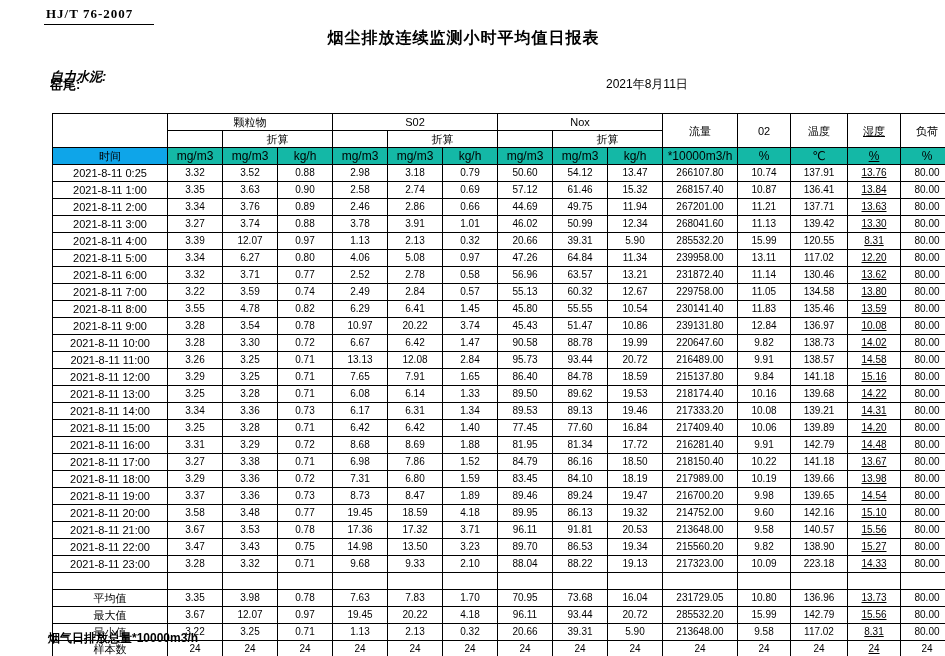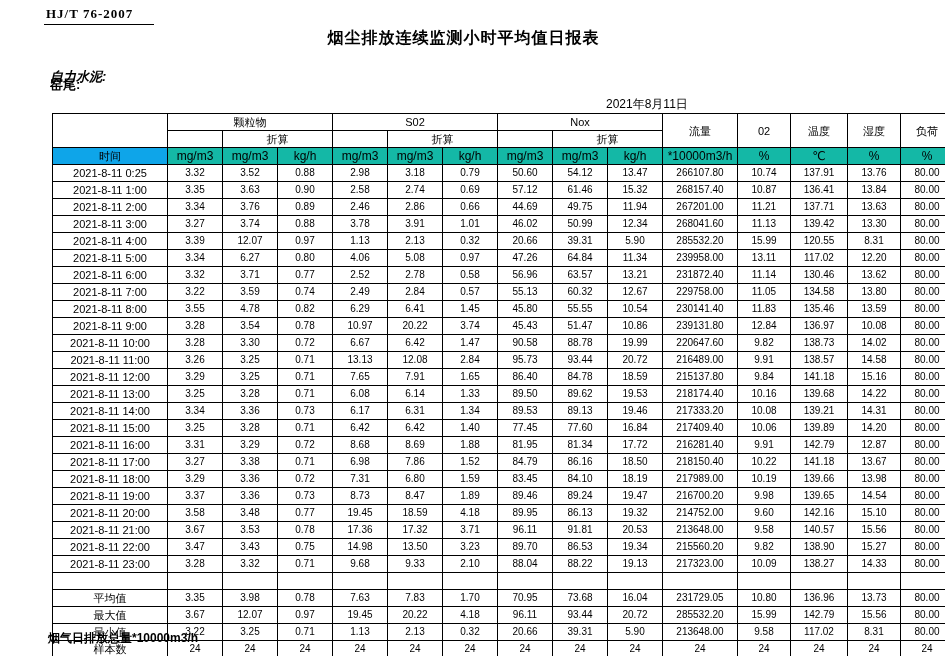--- a/index.html
+++ b/index.html
@@ -20,21 +20,21 @@
   .std-rule{position:absolute;left:16px;top:24px;width:110px;border-bottom:1.5px solid #000;}
 
   .doc-title{
     position:absolute;left:0;top:28px;width:841px;
     text-align:center;font-size:16px;font-weight:bold;letter-spacing:1px;
   }
   .title-inner{display:inline-block;padding-left:30px;}
 
   .company{position:absolute;left:22px;top:68px;font-size:13px;font-weight:bold;font-style:italic;}
   .source{position:absolute;left:22px;top:76px;font-size:13px;font-weight:bold;}
-  .date{position:absolute;left:578px;top:96px;font-size:12px;}
+  .date{position:absolute;left:578px;top:76px;font-size:12px;}
 
   table.main{
     position:absolute;left:24px;top:113px;
     border-collapse:collapse;
     font-size:10px;
     font-family:"Liberation Sans","DejaVu Sans",sans-serif;
   }
   table.main td,table.main th{
     border:1px solid #000;
     padding:0;
@@ -42,21 +42,21 @@
     line-height:16px;
     text-align:center;
     font-weight:normal;
     white-space:nowrap;
   }
   .c-time{width:114px;}
   .c-num{width:54px;}
   .c-flow{width:74px;}
   .c-o2{width:52px;}
   .c-temp{width:56px;}
-  .c-hum{width:52px;}
+  .c-hum{width:52px;text-decoration:underline;}
   .c-load{width:52px;}
 
   .grp{font-size:11px;}
   .unit{background:#14b8a6;font-size:12px;}
   .hdr-time{background:#0ea5e9;font-size:11px;}
   .blank-row td{height:15px;}
   .sum-label{font-size:11px;}
   .bottomnote{
     position:absolute;left:20px;top:630px;font-size:12px;font-weight:bold;
   }
@@ -400,21 +400,21 @@
           <td class="c-num">0.72</td>
           <td class="c-num">8.68</td>
           <td class="c-num">8.69</td>
           <td class="c-num">1.88</td>
           <td class="c-num">81.95</td>
           <td class="c-num">81.34</td>
           <td class="c-num">17.72</td>
           <td class="c-flow">216281.40</td>
           <td class="c-o2">9.91</td>
           <td class="c-temp">142.79</td>
-          <td class="c-hum">12.87</td>
+          <td class="c-hum">14.48</td>
           <td class="c-load">80.00</td>
         </tr>
         <tr>
           <td class="c-time sum-label">2021-8-11 17:00</td>
           <td class="c-num">3.27</td>
           <td class="c-num">3.38</td>
           <td class="c-num">0.71</td>
           <td class="c-num">6.98</td>
           <td class="c-num">7.86</td>
           <td class="c-num">1.52</td>
@@ -518,21 +518,21 @@
           <td class="c-num">3.32</td>
           <td class="c-num">0.71</td>
           <td class="c-num">9.68</td>
           <td class="c-num">9.33</td>
           <td class="c-num">2.10</td>
           <td class="c-num">88.04</td>
           <td class="c-num">88.22</td>
           <td class="c-num">19.13</td>
           <td class="c-flow">217323.00</td>
           <td class="c-o2">10.09</td>
-          <td class="c-temp">138.27</td>
+          <td class="c-temp">223.18</td>
           <td class="c-hum">14.33</td>
           <td class="c-load">80.00</td>
         </tr>
       </tbody>
 
       <tbody>
         <tr class="blank-row">
         <td></td>
         <td></td>
         <td></td>

